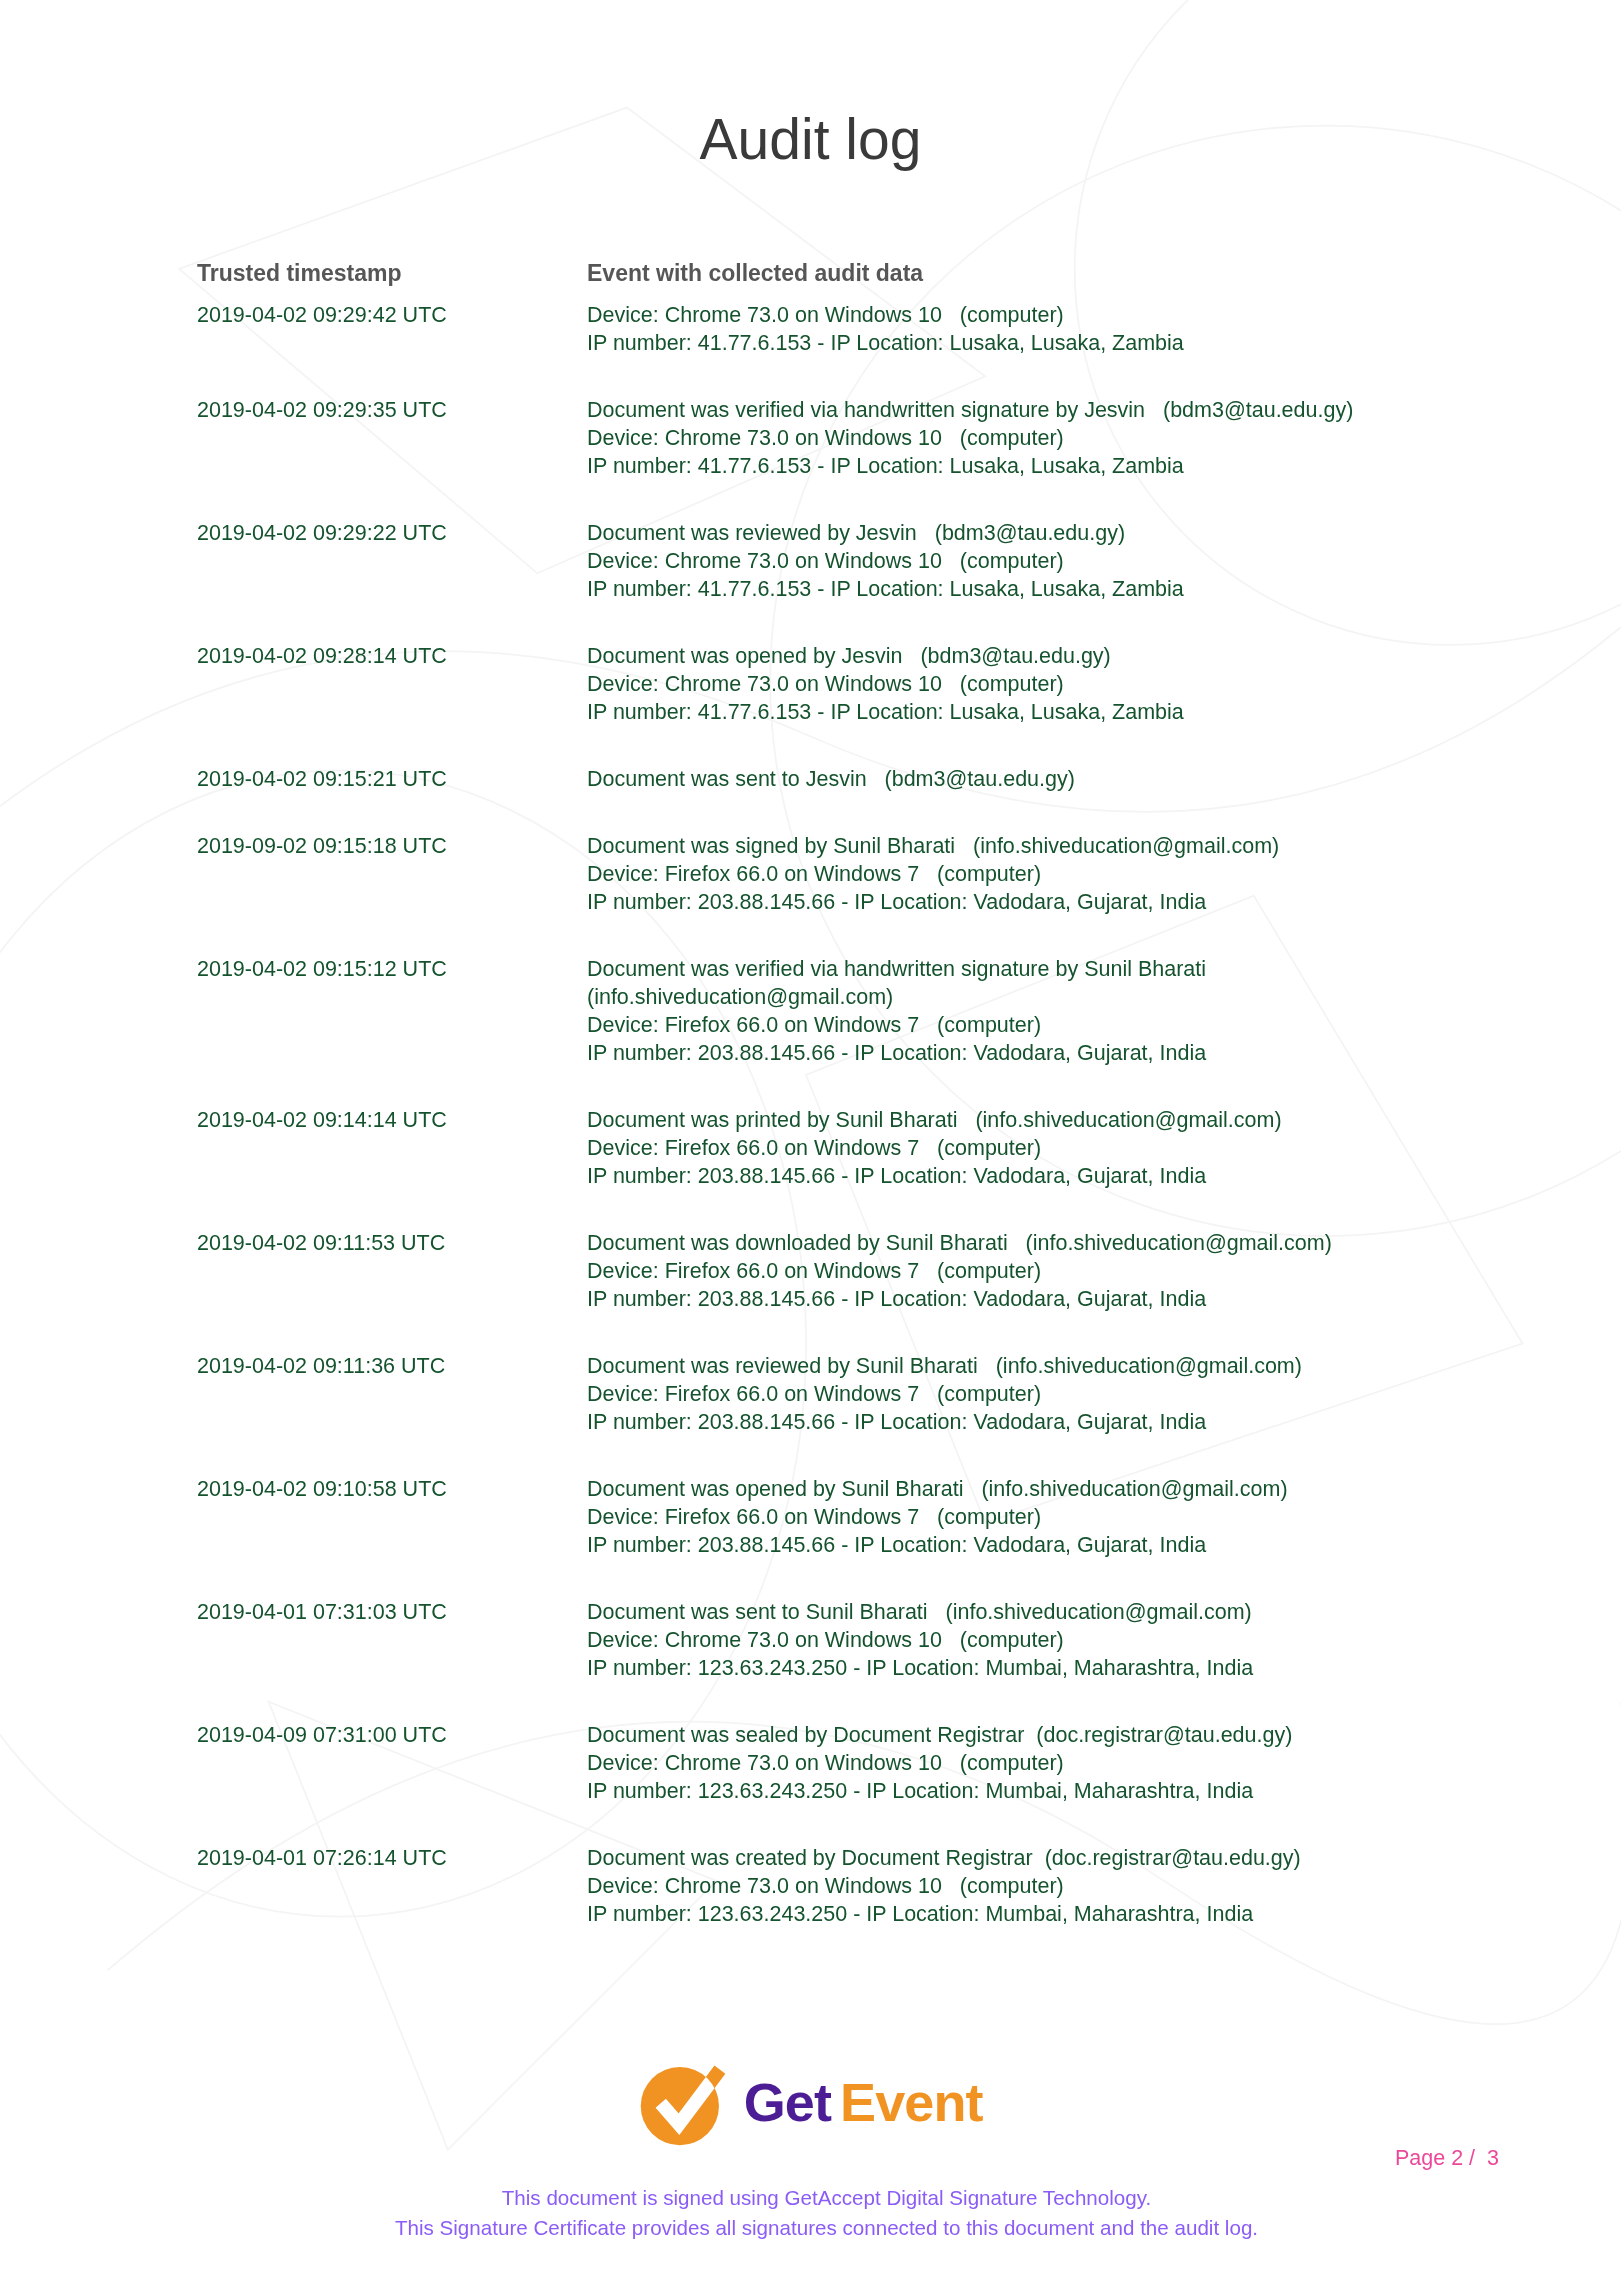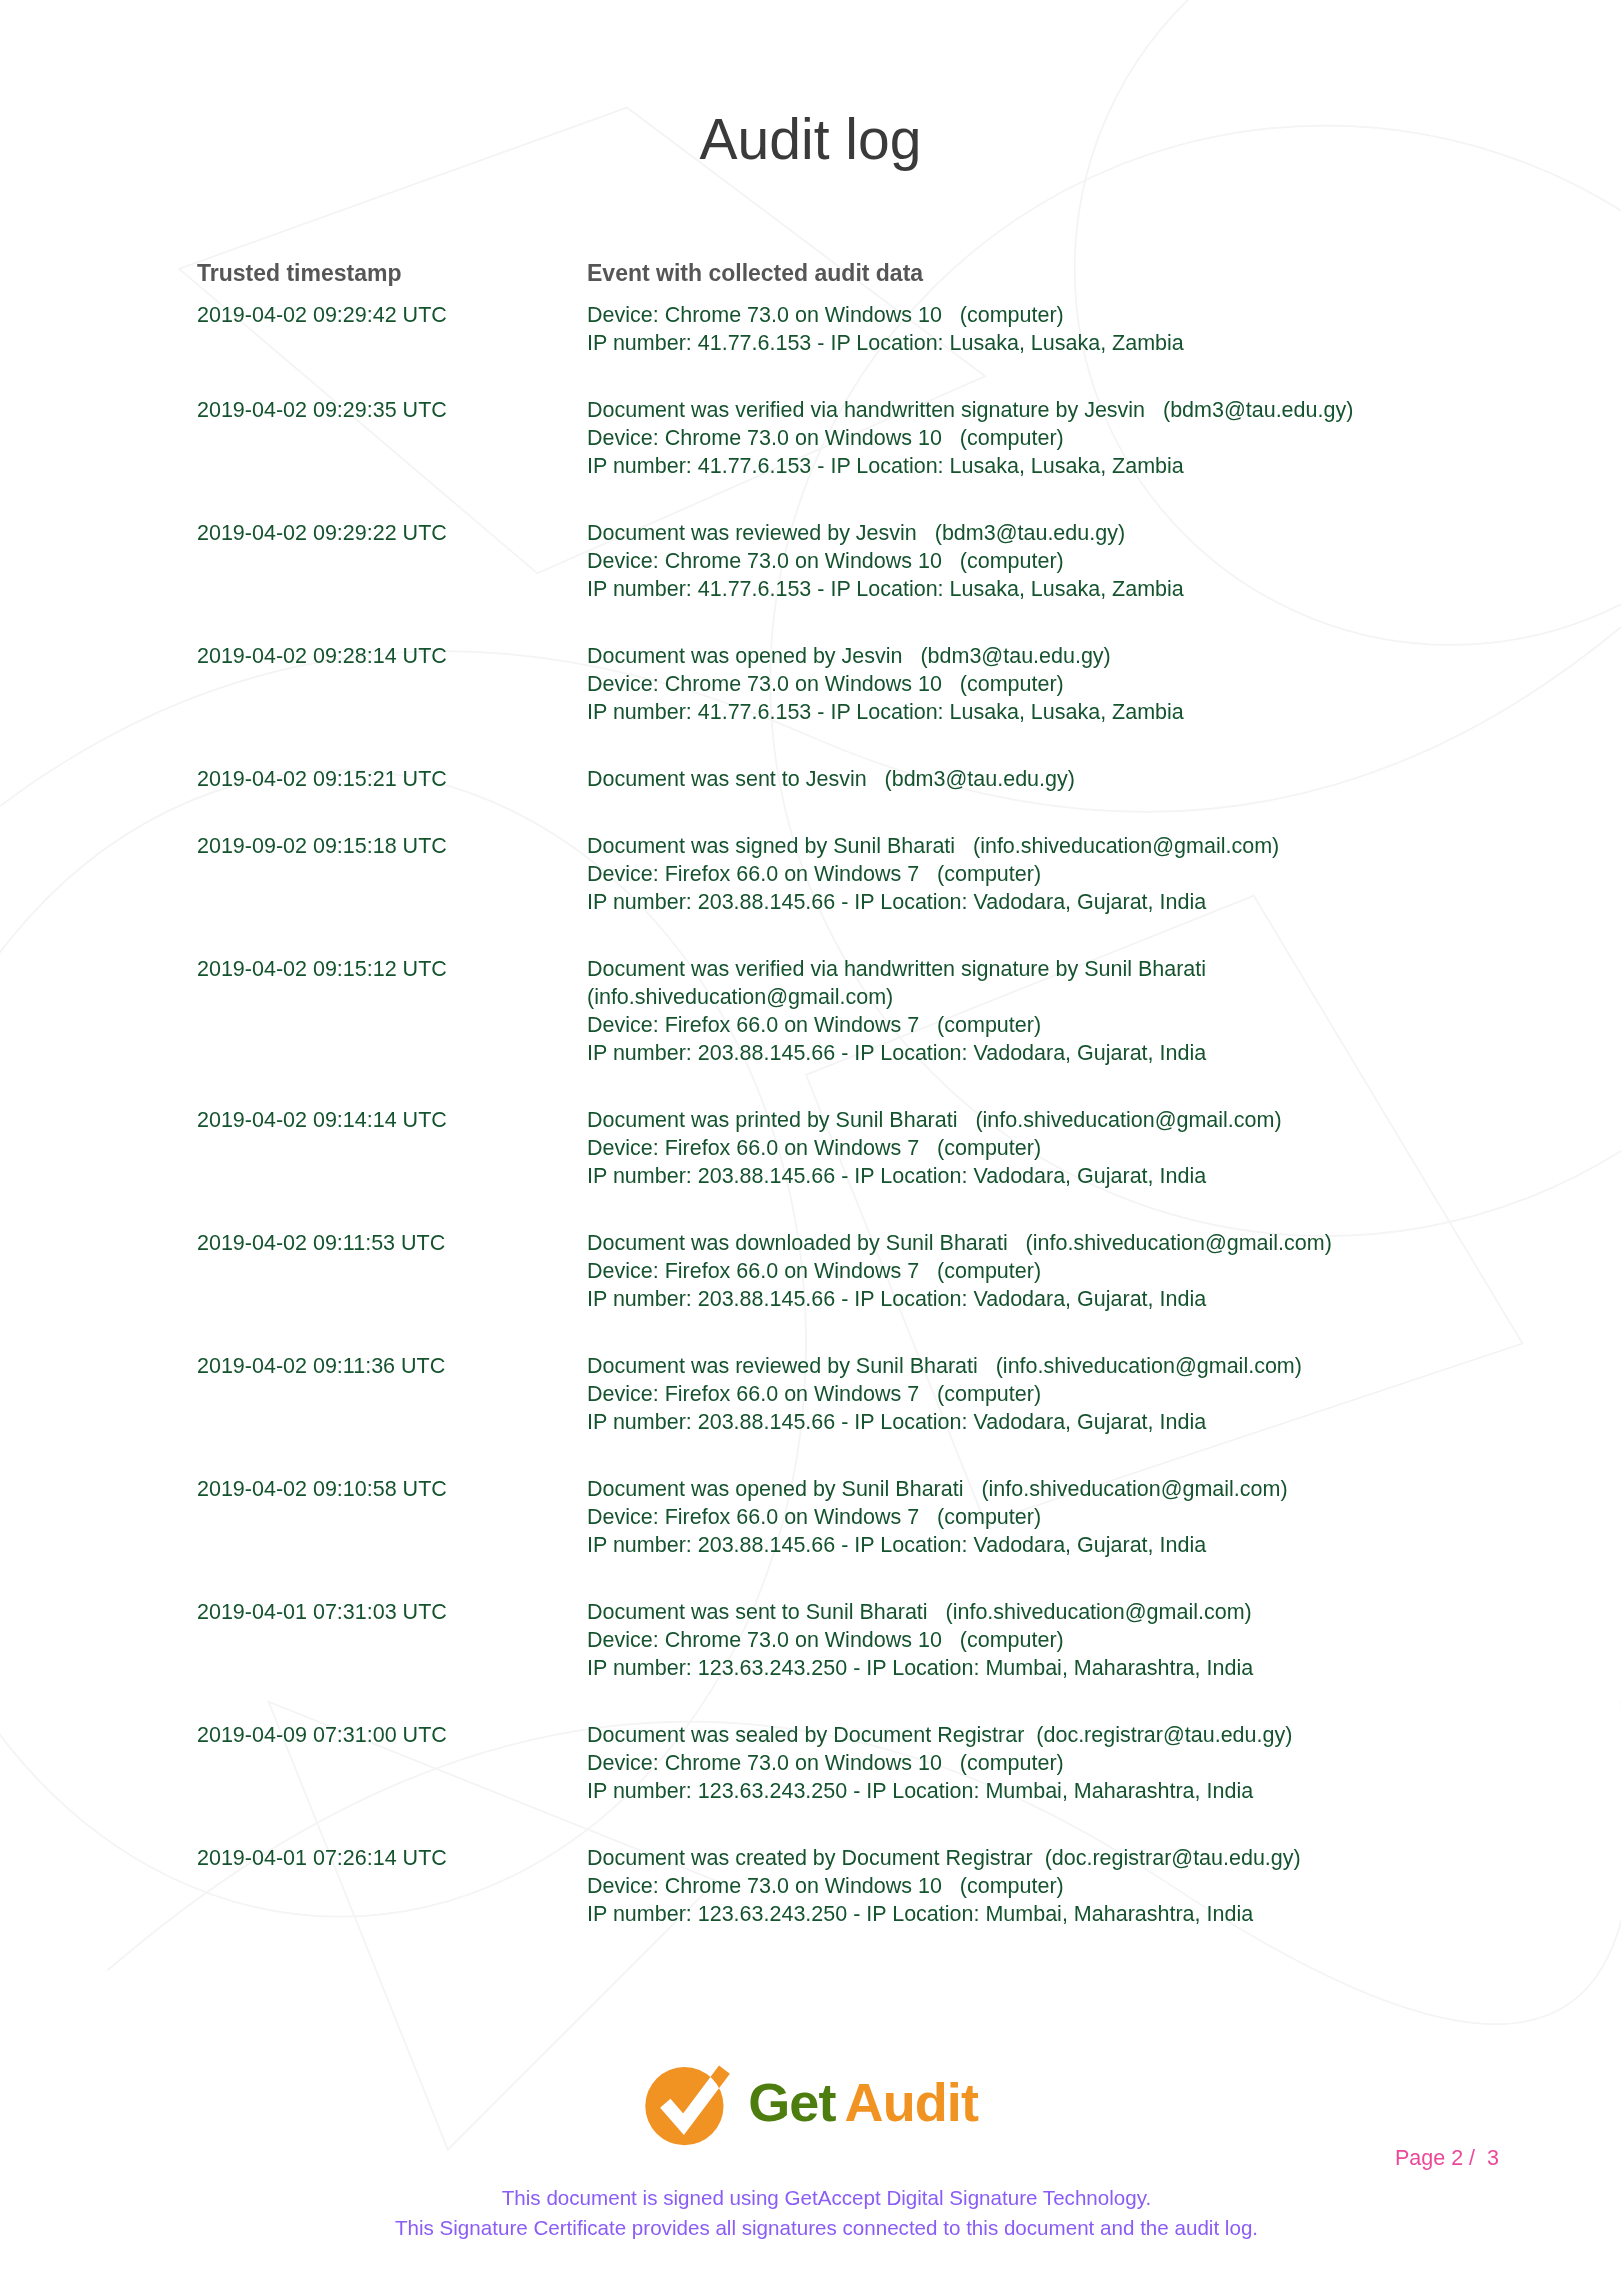--- a/index.html
+++ b/index.html
@@ -69,21 +69,21 @@
   }
   .logo-mark { width: 91px; height: 91px; display: block; }
   .logo-text {
     margin-left: 14.3px;
     font-size: 54px;
     font-weight: 700;
     letter-spacing: -0.9px;
     display: flex;
     align-items: baseline;
   }
-  .logo-get { color: #4d7c0f; }
+  .logo-get { color: #4c1d95; }
   .logo-accept { color: #f19322; margin-left: 9px; }
 
   .page-num {
     position: absolute;
     top: 2146px;
     right: 122px;
     font-size: 21.5px;
     color: #ec4899;
     white-space: pre-wrap;
   }
@@ -257,21 +257,21 @@
         <clipPath id="logoClip">
             <circle cx="45" cy="55" r="43"></circle>
           </clipPath>
       </defs>
       <polyline points="24,52 44,75 89,15" fill="none" stroke="#f19322" stroke-width="15"></polyline>
       <circle cx="45" cy="55" r="43" fill="#f19322"></circle>
       <polyline points="24,52 44,75 89,15" fill="none" stroke="#ffffff" stroke-width="15" clip-path="url(#logoClip)"></polyline>
     </svg>
     <div class="logo-text">
       <span class="logo-get">Get</span>
-      <span class="logo-accept">Audit</span>
+      <span class="logo-accept">Event</span>
     </div>
   </div>
 
   <div class="page-num">Page 2 /  3</div>
 
   <div class="footer-note">
     <div>This document is signed using GetAccept Digital Signature Technology.</div>
     <div>This Signature Certificate provides all signatures connected to this document and the audit log.</div>
   </div>
 

